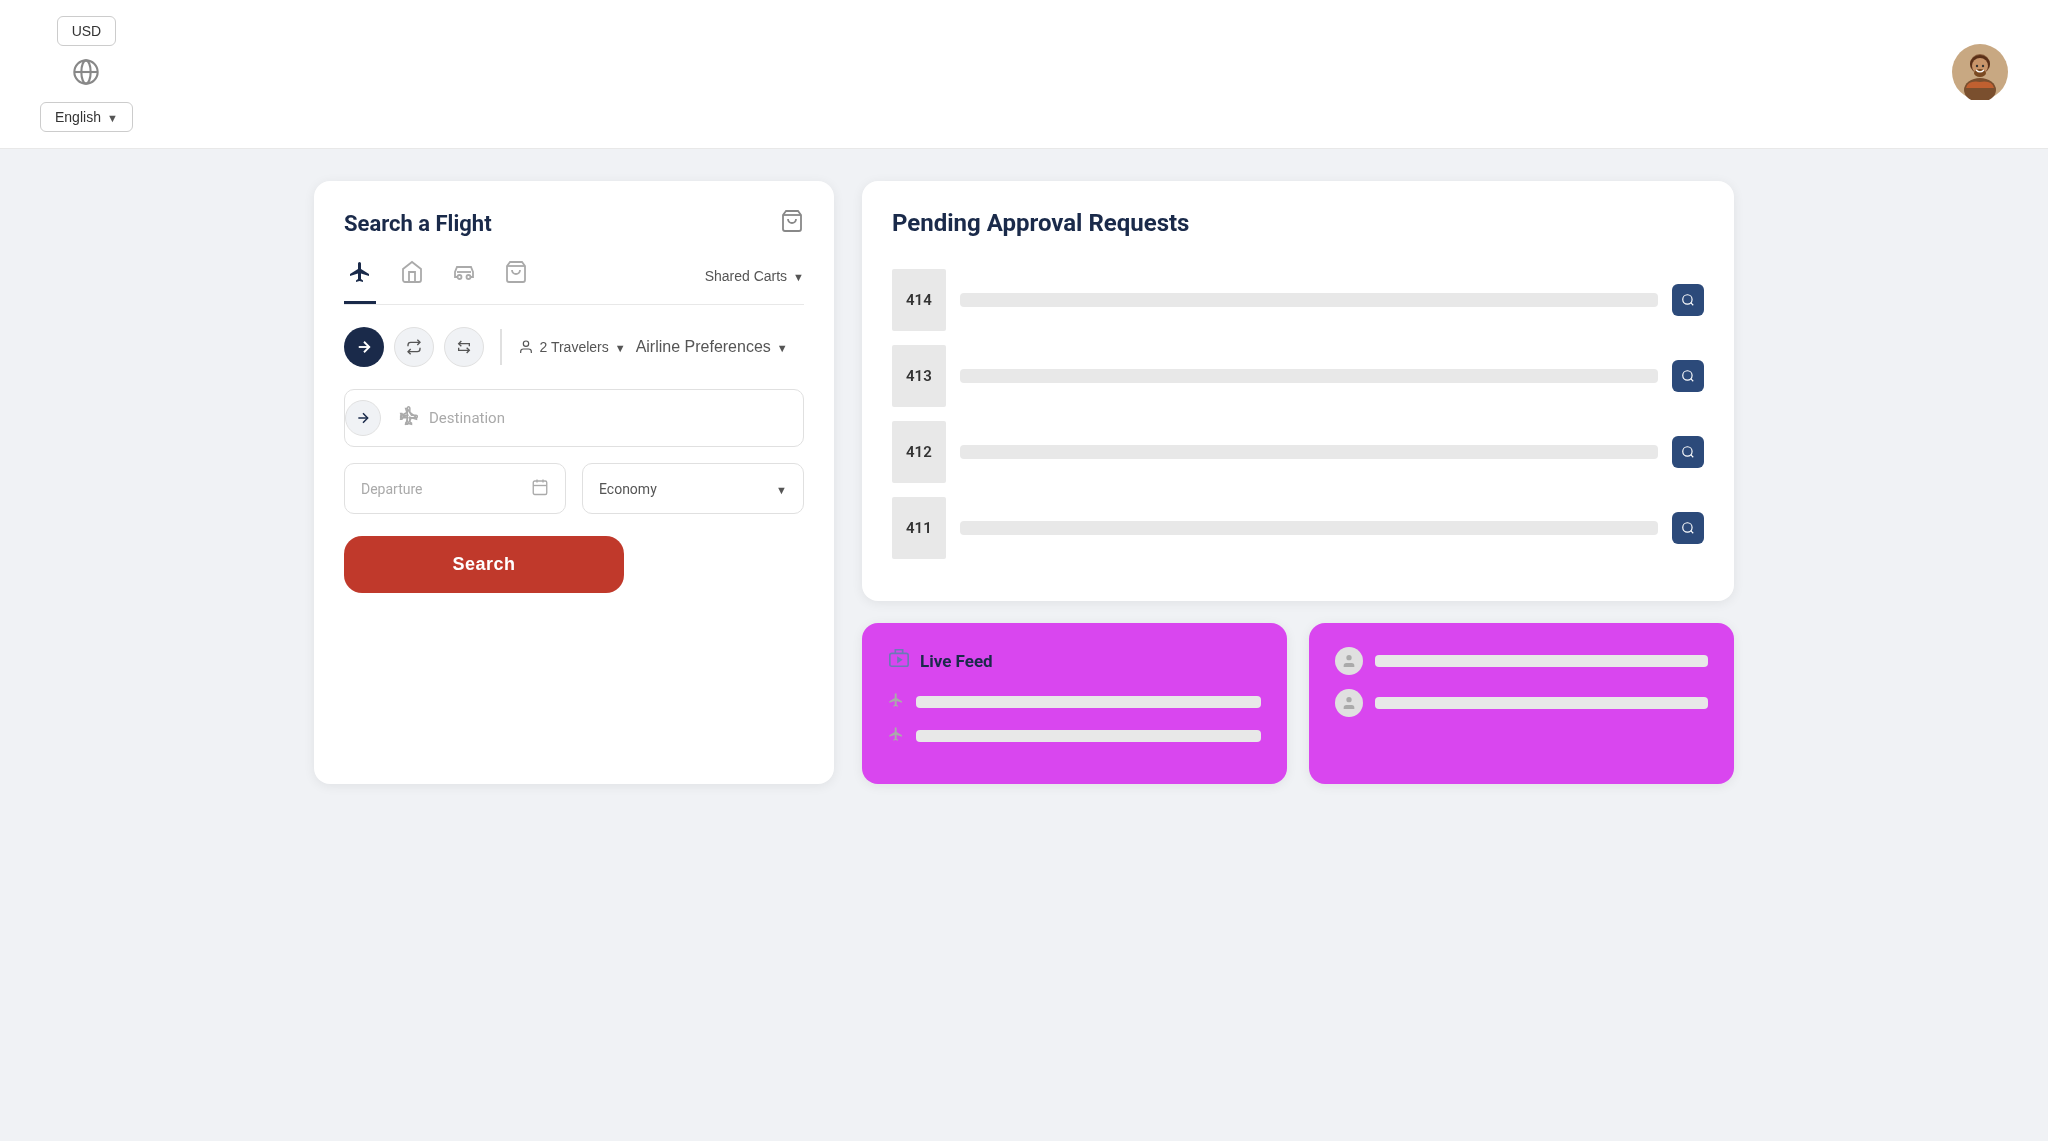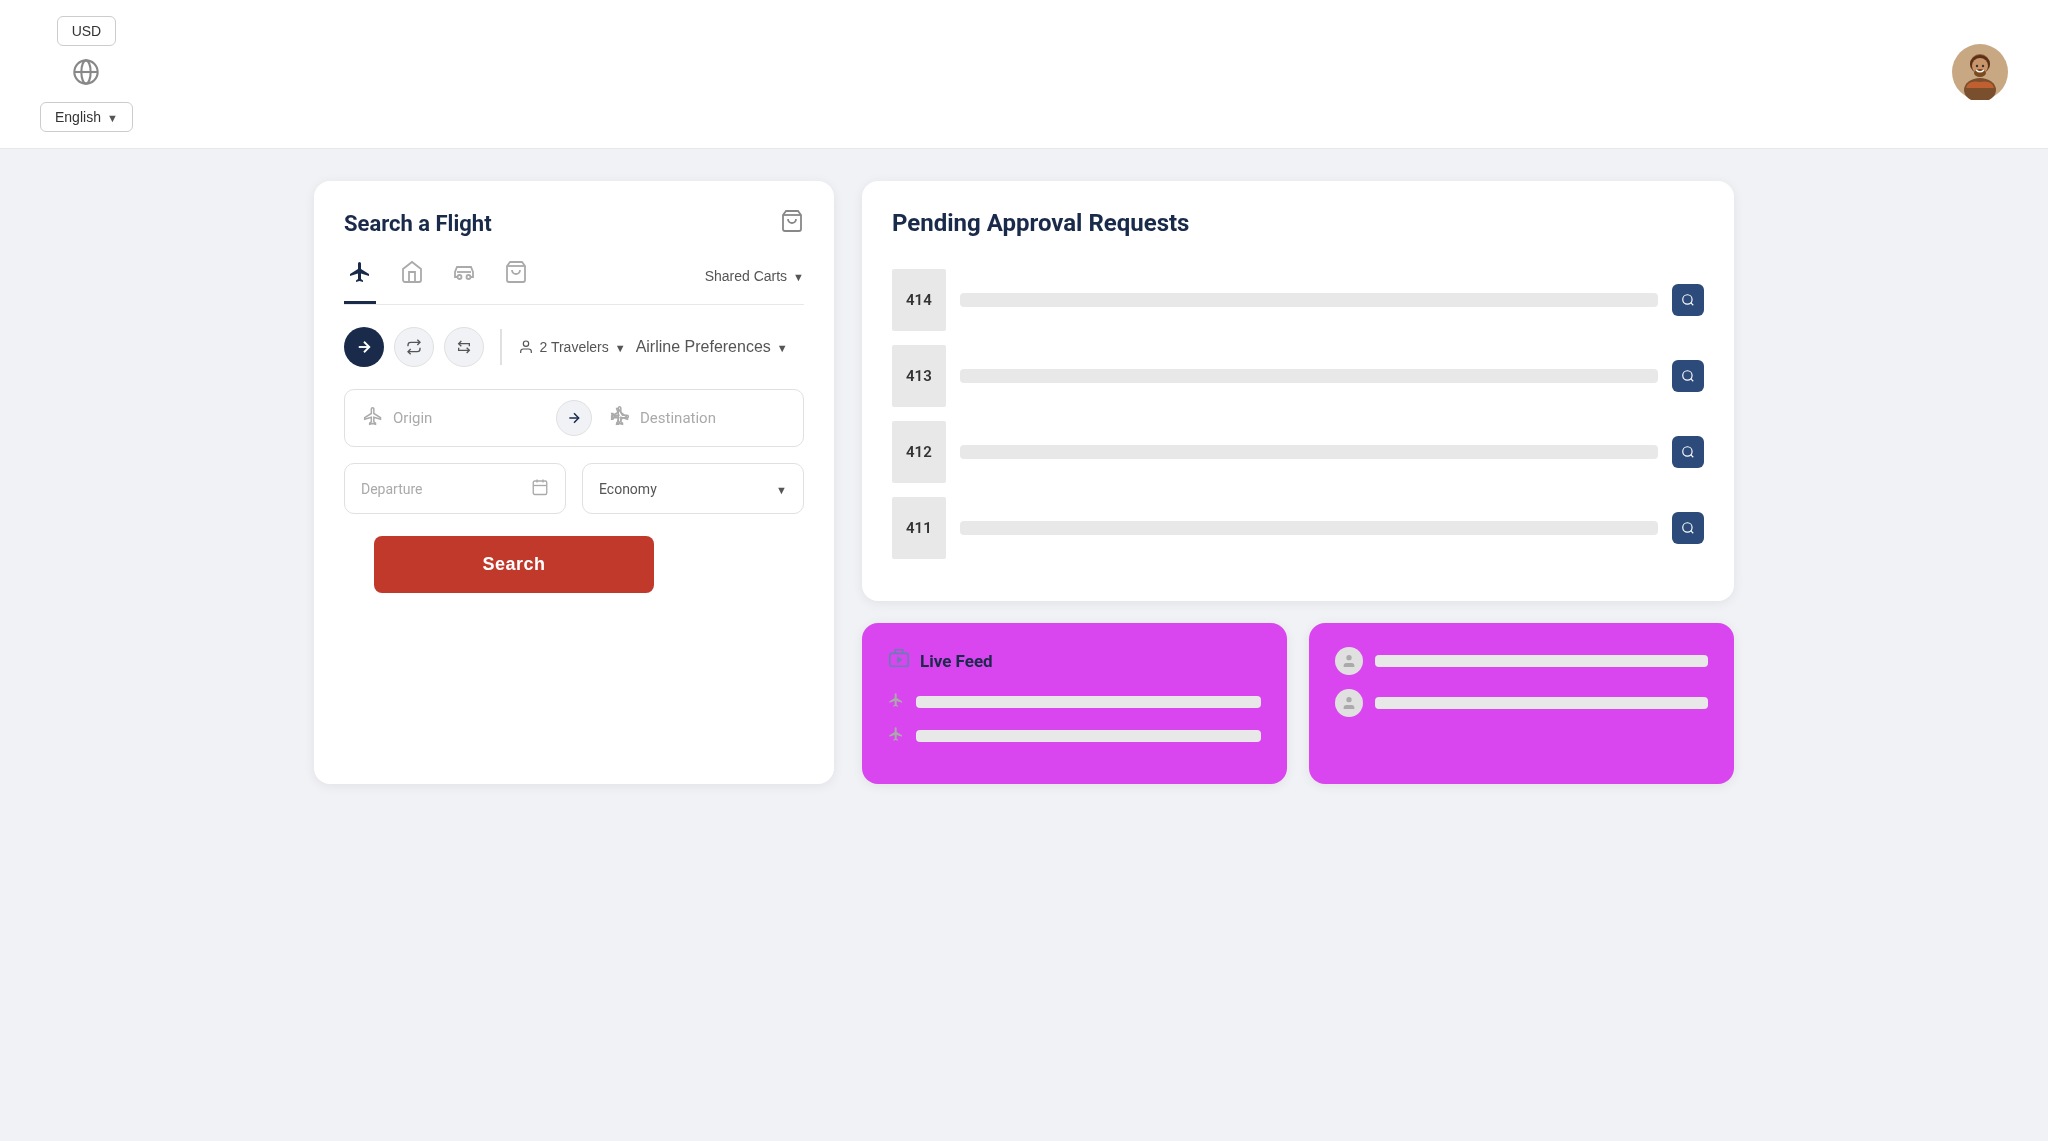--- a/index.html
+++ b/index.html
@@ -259,27 +259,26 @@
       font-size: 14px;
       cursor: pointer;
     }
 
     
     .search-btn {
       width: 280px;
       background: #c0392b;
       color: #fff;
       border: none;
-      border-radius: 8px;
+      border-radius: 18px;
       padding: 18px;
       font-size: 18px;
       font-weight: 700;
       cursor: pointer;
       letter-spacing: 0.5px;
-      margin-left: 30px;
     }
 
     
     .right-panel {
       flex: 1;
       display: flex;
       flex-direction: column;
       gap: 22px;
     }
 
@@ -534,28 +533,20 @@
         <span class="chevron"></span>
       </button>
       <button class="airline-pref-btn">
         <span>Airline Preferences</span>
         <span class="chevron"></span>
       </button>
     </div>
 
     
     <div class="route-row">
-      <div class="route-field">
-        <span class="field-icon">
-          <svg width="20" height="20" viewBox="0 0 24 24" fill="none" stroke="#aaa" stroke-width="1.8">
-            <path d="M21 16v-2l-8-5V3.5A1.5 1.5 0 0011.5 2 1.5 1.5 0 0010 3.5V9l-8 5v2l8-2.5V19l-2 1.5V22l3.5-1 3.5 1v-1.5L13 19v-5.5l8 2.5z"></path>
-          </svg>
-        </span>
-        <span style="color:#aaa;">Origin</span>
-      </div>
       <div class="route-swap-btn">
         <svg width="16" height="16" viewBox="0 0 24 24" fill="none" stroke="#1a2a4a" stroke-width="2.2">
           <line x1="5" y1="12" x2="19" y2="12"></line>
           <polyline points="12 5 19 12 12 19"></polyline>
         </svg>
       </div>
       <div class="route-field">
         <span class="field-icon">
           <svg width="20" height="20" viewBox="0 0 24 24" fill="none" stroke="#aaa" stroke-width="1.8">
             <path d="M21 16v-2l-8-5V3.5A1.5 1.5 0 0011.5 2 1.5 1.5 0 0010 3.5V9l-8 5v2l8-2.5V19l-2 1.5V22l3.5-1 3.5 1v-1.5L13 19v-5.5l8 2.5z" transform="rotate(90 12 12) scale(-1,1) translate(-24,0)"></path>

